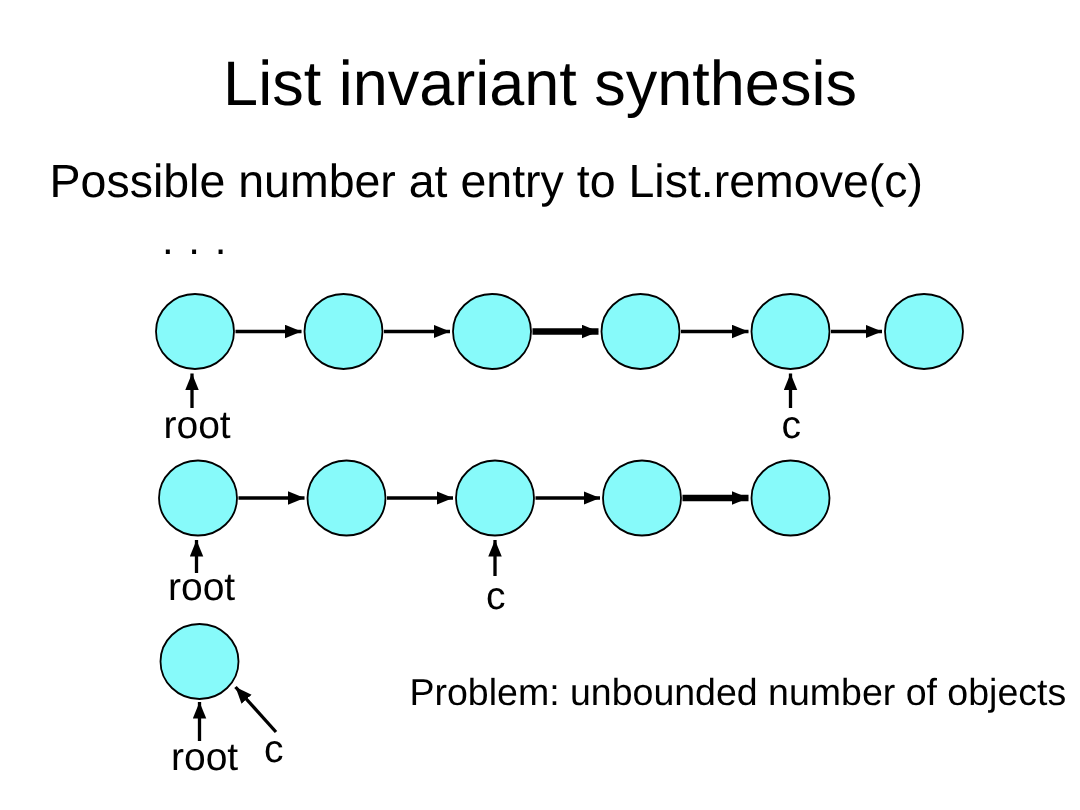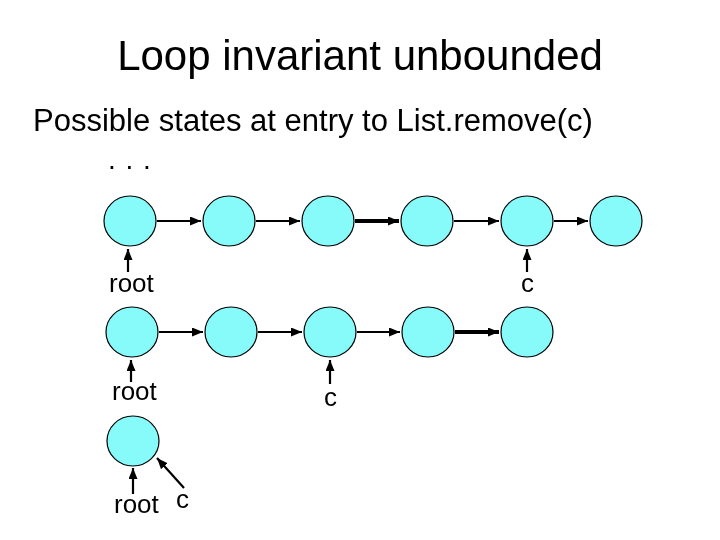--- a/index.html
+++ b/index.html
@@ -31,22 +31,22 @@
     font-size:25px;line-height:1.2;white-space:nowrap;
   }
   .caption.problem{top:447px;}
   .caption.solution{top:480px;}
   svg text{font-family:"Liberation Sans", sans-serif;}
 </style>
 </head>
 <body>
 
 <div class="slide">
-  <div class="title">Loop invariant unbounded</div>
-  <div class="subtitle">Possible states at entry to List.remove(c)</div>
+  <div class="title">List invariant synthesis</div>
+  <div class="subtitle">Possible number at entry to List.remove(c)</div>
   <div class="ellipsis">. . .</div>
 
   <svg class="diagram" width="720" height="540" viewBox="0 0 720 540">
     <defs>
       <marker id="ah" markerWidth="12" markerHeight="10" refX="11" refY="4.5" orient="auto" markerUnits="userSpaceOnUse">
         <path d="M0,0 L11,4.5 L0,9 Z" fill="#000000"></path>
       </marker>
     </defs>
   <line x1="157" y1="221" x2="201" y2="221" stroke="#000000" stroke-width="2.2" marker-end="url(#ah)"></line>
       <line x1="256" y1="221" x2="300" y2="221" stroke="#000000" stroke-width="2.2" marker-end="url(#ah)"></line>
@@ -76,13 +76,14 @@
       <text x="112" y="400" font-size="26" fill="#000000">root</text>
       <line x1="330" y1="384" x2="330" y2="360" stroke="#000000" stroke-width="2.2" marker-end="url(#ah)"></line>
       <text x="324" y="406" font-size="26" fill="#000000">c</text>
       <ellipse cx="133" cy="441" rx="26" ry="25" fill="#87FAFA" stroke="#000000" stroke-width="1.2"></ellipse>
       <line x1="133" y1="494" x2="133" y2="468" stroke="#000000" stroke-width="2.2" marker-end="url(#ah)"></line>
       <text x="114" y="513" font-size="26" fill="#000000">root</text>
       <line x1="184" y1="488" x2="157" y2="458" stroke="#000000" stroke-width="2.2" marker-end="url(#ah)"></line>
       <text x="176" y="508" font-size="26" fill="#000000">c</text>
     </svg>
 
+  <div class="caption problem">Problem: unbounded number of objects</div>
 </div>
 
 </body></html>

